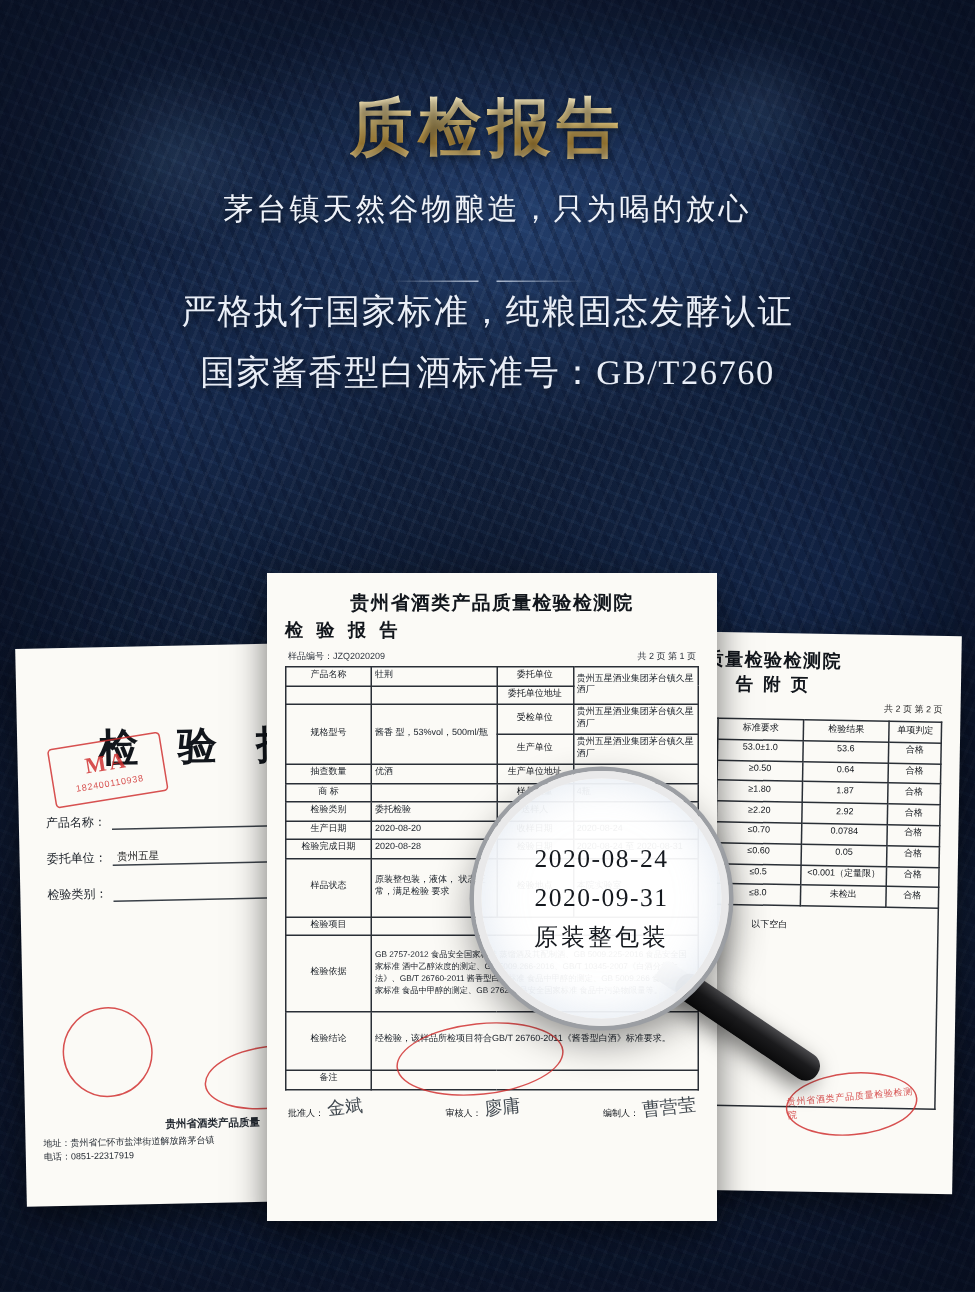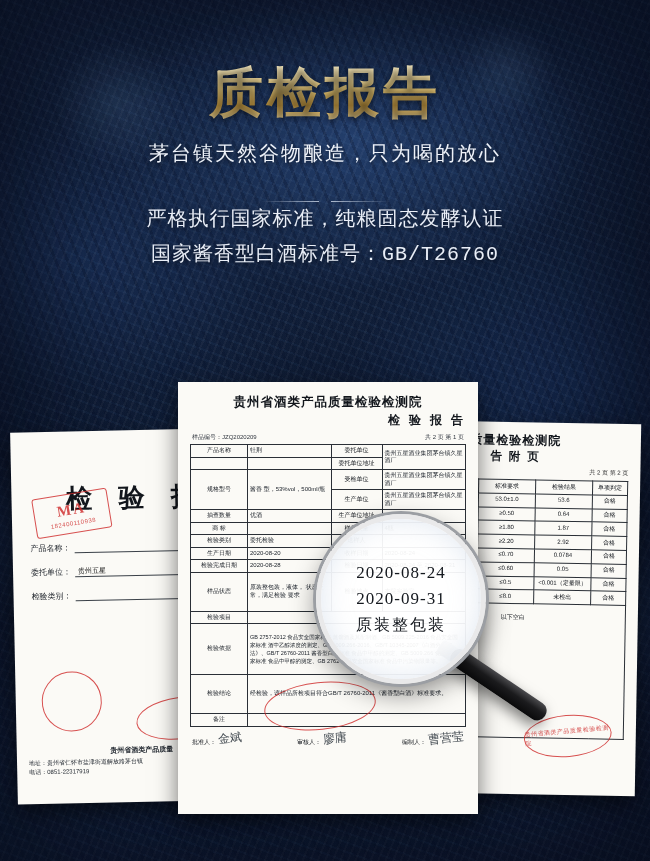--- a/index.html
+++ b/index.html
@@ -56,21 +56,21 @@
 
   
   .header {
     position: absolute;
     top: 0; left: 0; right: 0;
     text-align: center;
     padding-top: 62px;
   }
   .title-main {
     font-family: "Liberation Serif", "DejaVu Serif", serif;
-    font-size: 54px;
+    font-size: 42px;
     font-weight: bold;
     letter-spacing: 4px;
     background: linear-gradient(180deg, #fdf3cf 0%, #e7c878 45%, #c79b41 70%, #f3e2ae 100%);
     -webkit-background-clip: text;
     background-clip: text;
     color: #e3c070;
     -webkit-text-fill-color: transparent;
     text-shadow: 0 2px 6px rgba(0,0,0,0.5);
     display: inline-block;
     line-height: 1.15;
@@ -102,25 +102,25 @@
     width: 58px;
     height: 1px;
     background: linear-gradient(90deg, rgba(220,230,245,0), rgba(220,230,245,0.75));
   }
   .divider-line.right {
     background: linear-gradient(90deg, rgba(220,230,245,0.75), rgba(220,230,245,0));
   }
   .std-block {
     text-align: center;
     color: #e9eef7;
-    font-size: 20px;
+    font-size: 23px;
     line-height: 1.75;
     letter-spacing: 1px;
     text-shadow: 0 2px 5px rgba(0,0,0,0.5);
-    font-family: Liberation Mono, monospace;
+    font-family: Liberation Serif, serif;
   }
 
   
   .docs {
     position: absolute;
     left: 0; right: 0;
     top: 372px;
     height: 460px;
   }
   .doc {
@@ -160,21 +160,21 @@
 
   .doc-title {
     text-align: center;
     font-family: "Liberation Serif", "DejaVu Serif", serif;
     font-weight: bold;
     font-size: 12.5px;
     letter-spacing: 1px;
     margin: 2px 0 1px;
   }
   .doc-subtitle {
-    text-align: right;
+    text-align: left;
     font-family: "Liberation Serif", "DejaVu Serif", serif;
     font-weight: bold;
     font-size: 12px;
     letter-spacing: 3px;
     margin-bottom: 4px;
   }
   .doc-meta {
     display: flex;
     justify-content: space-between;
     font-size: 6px;

